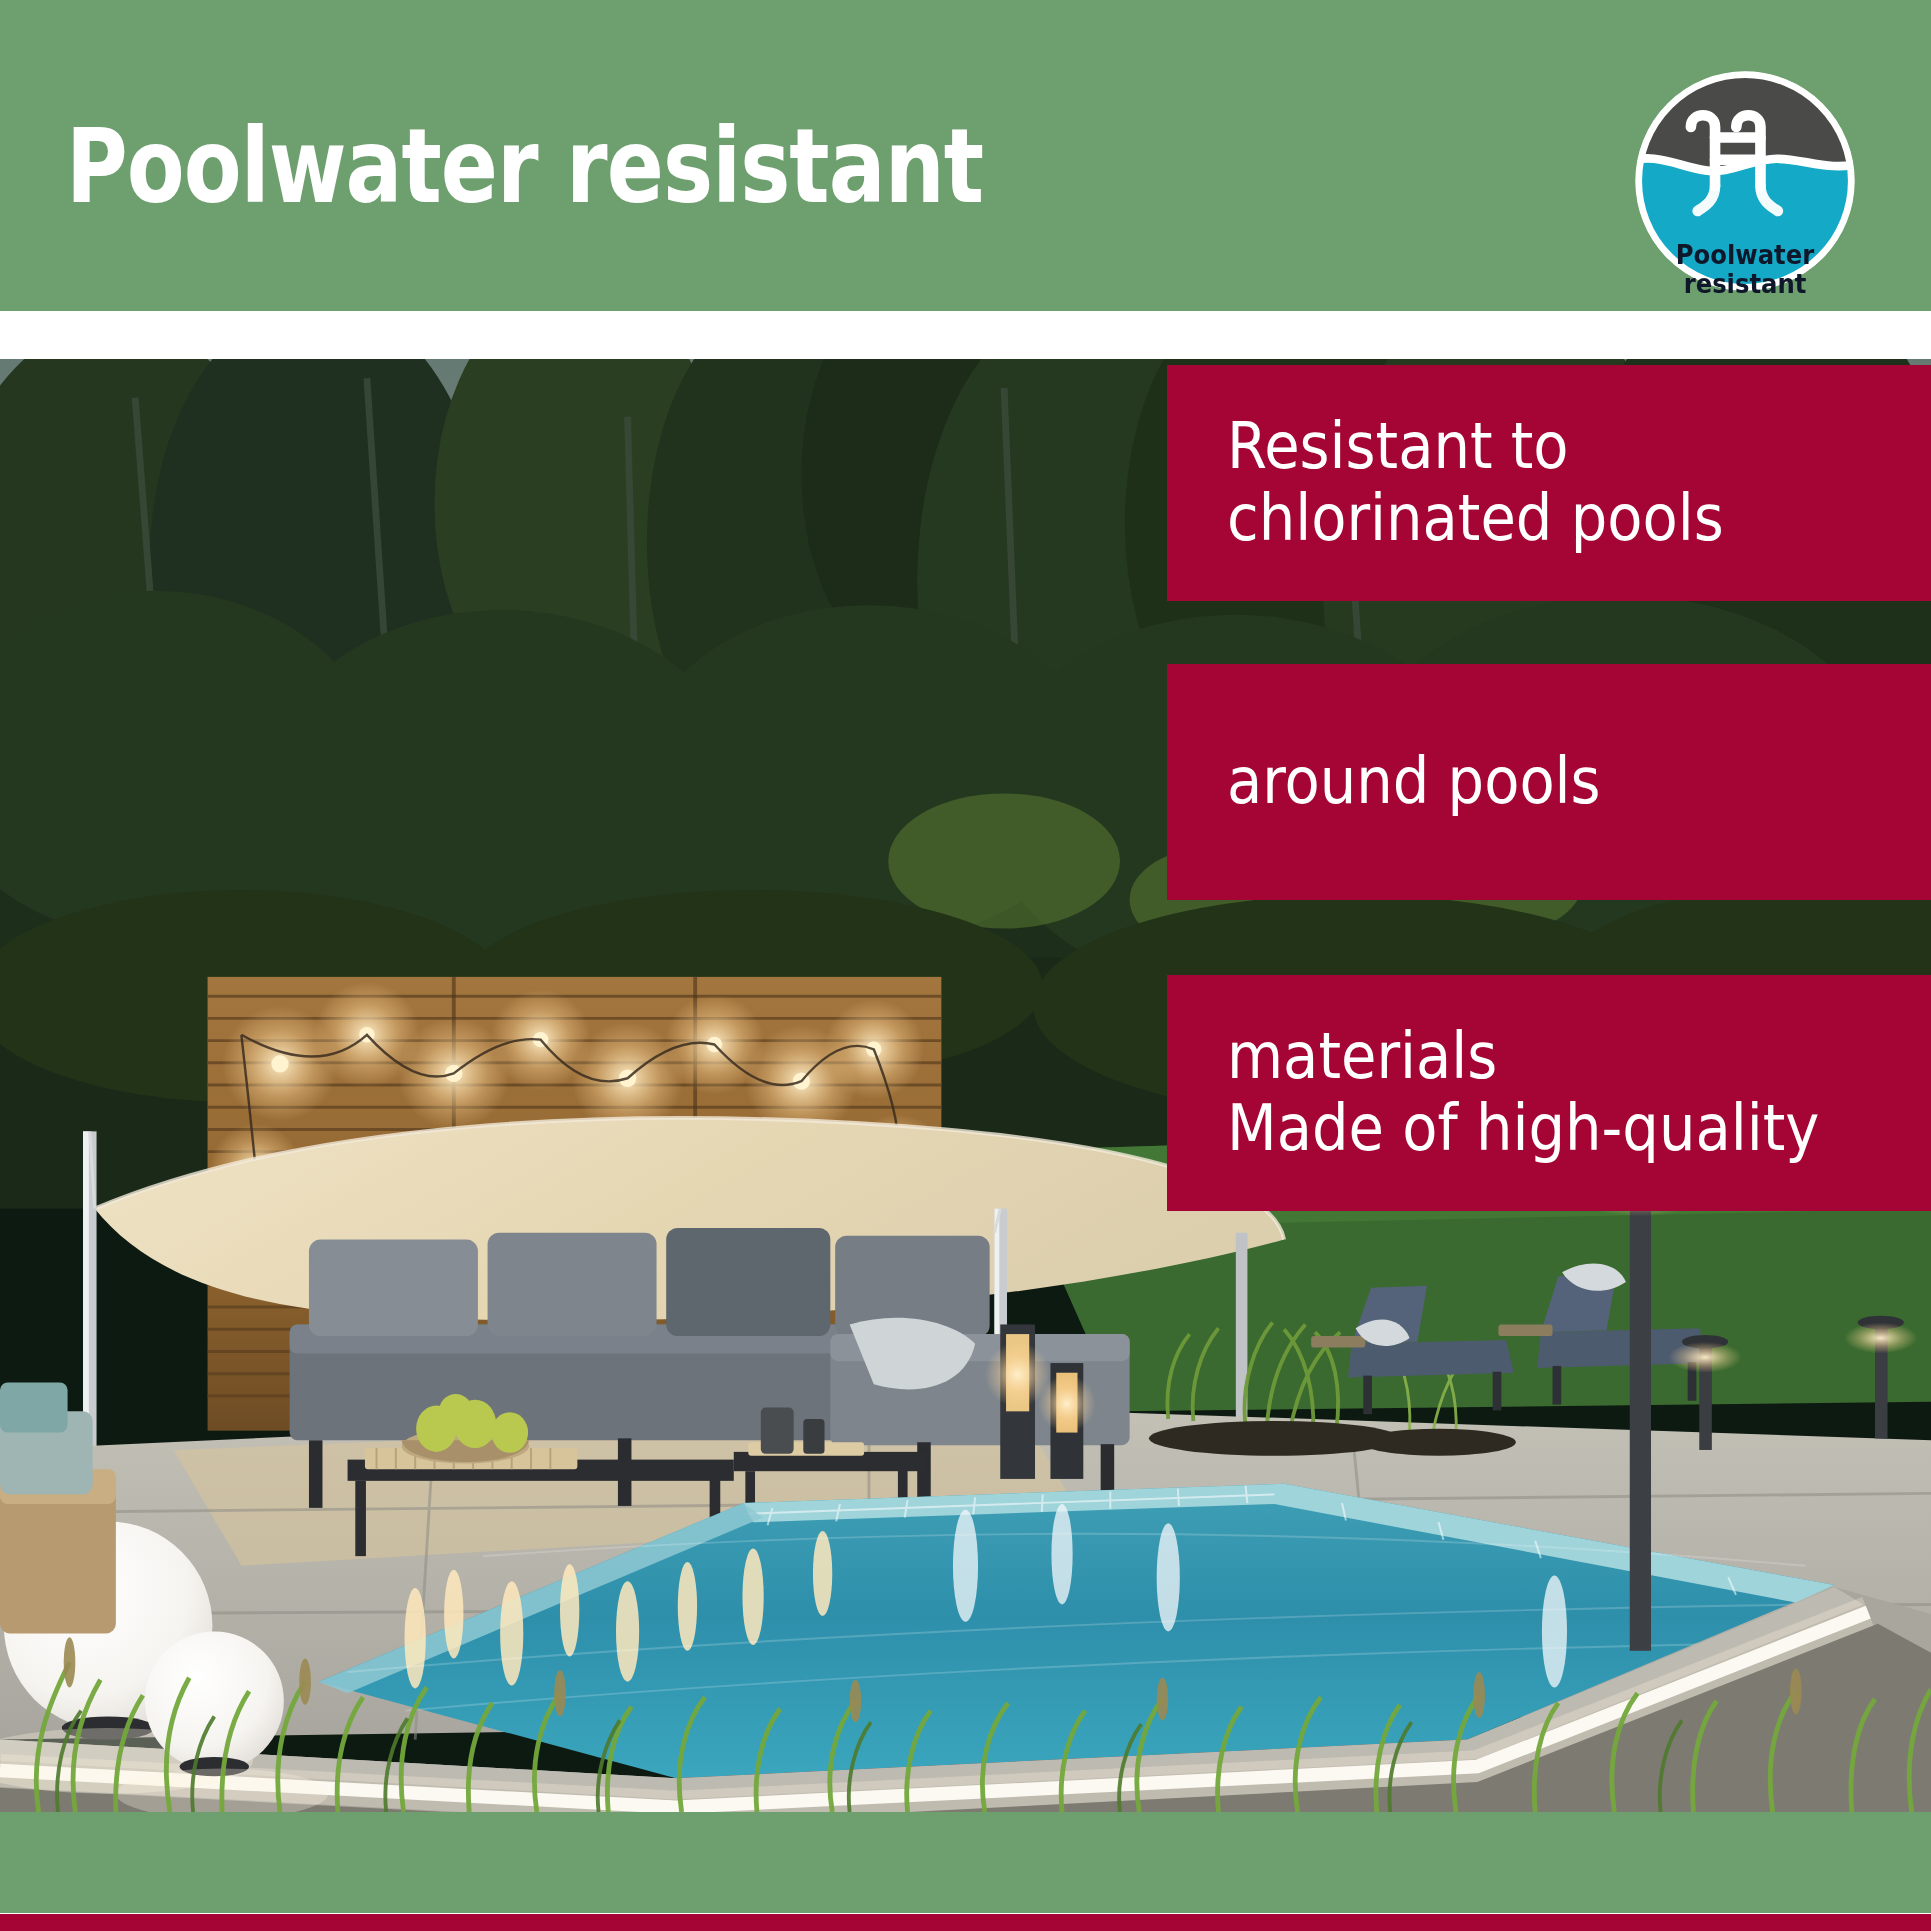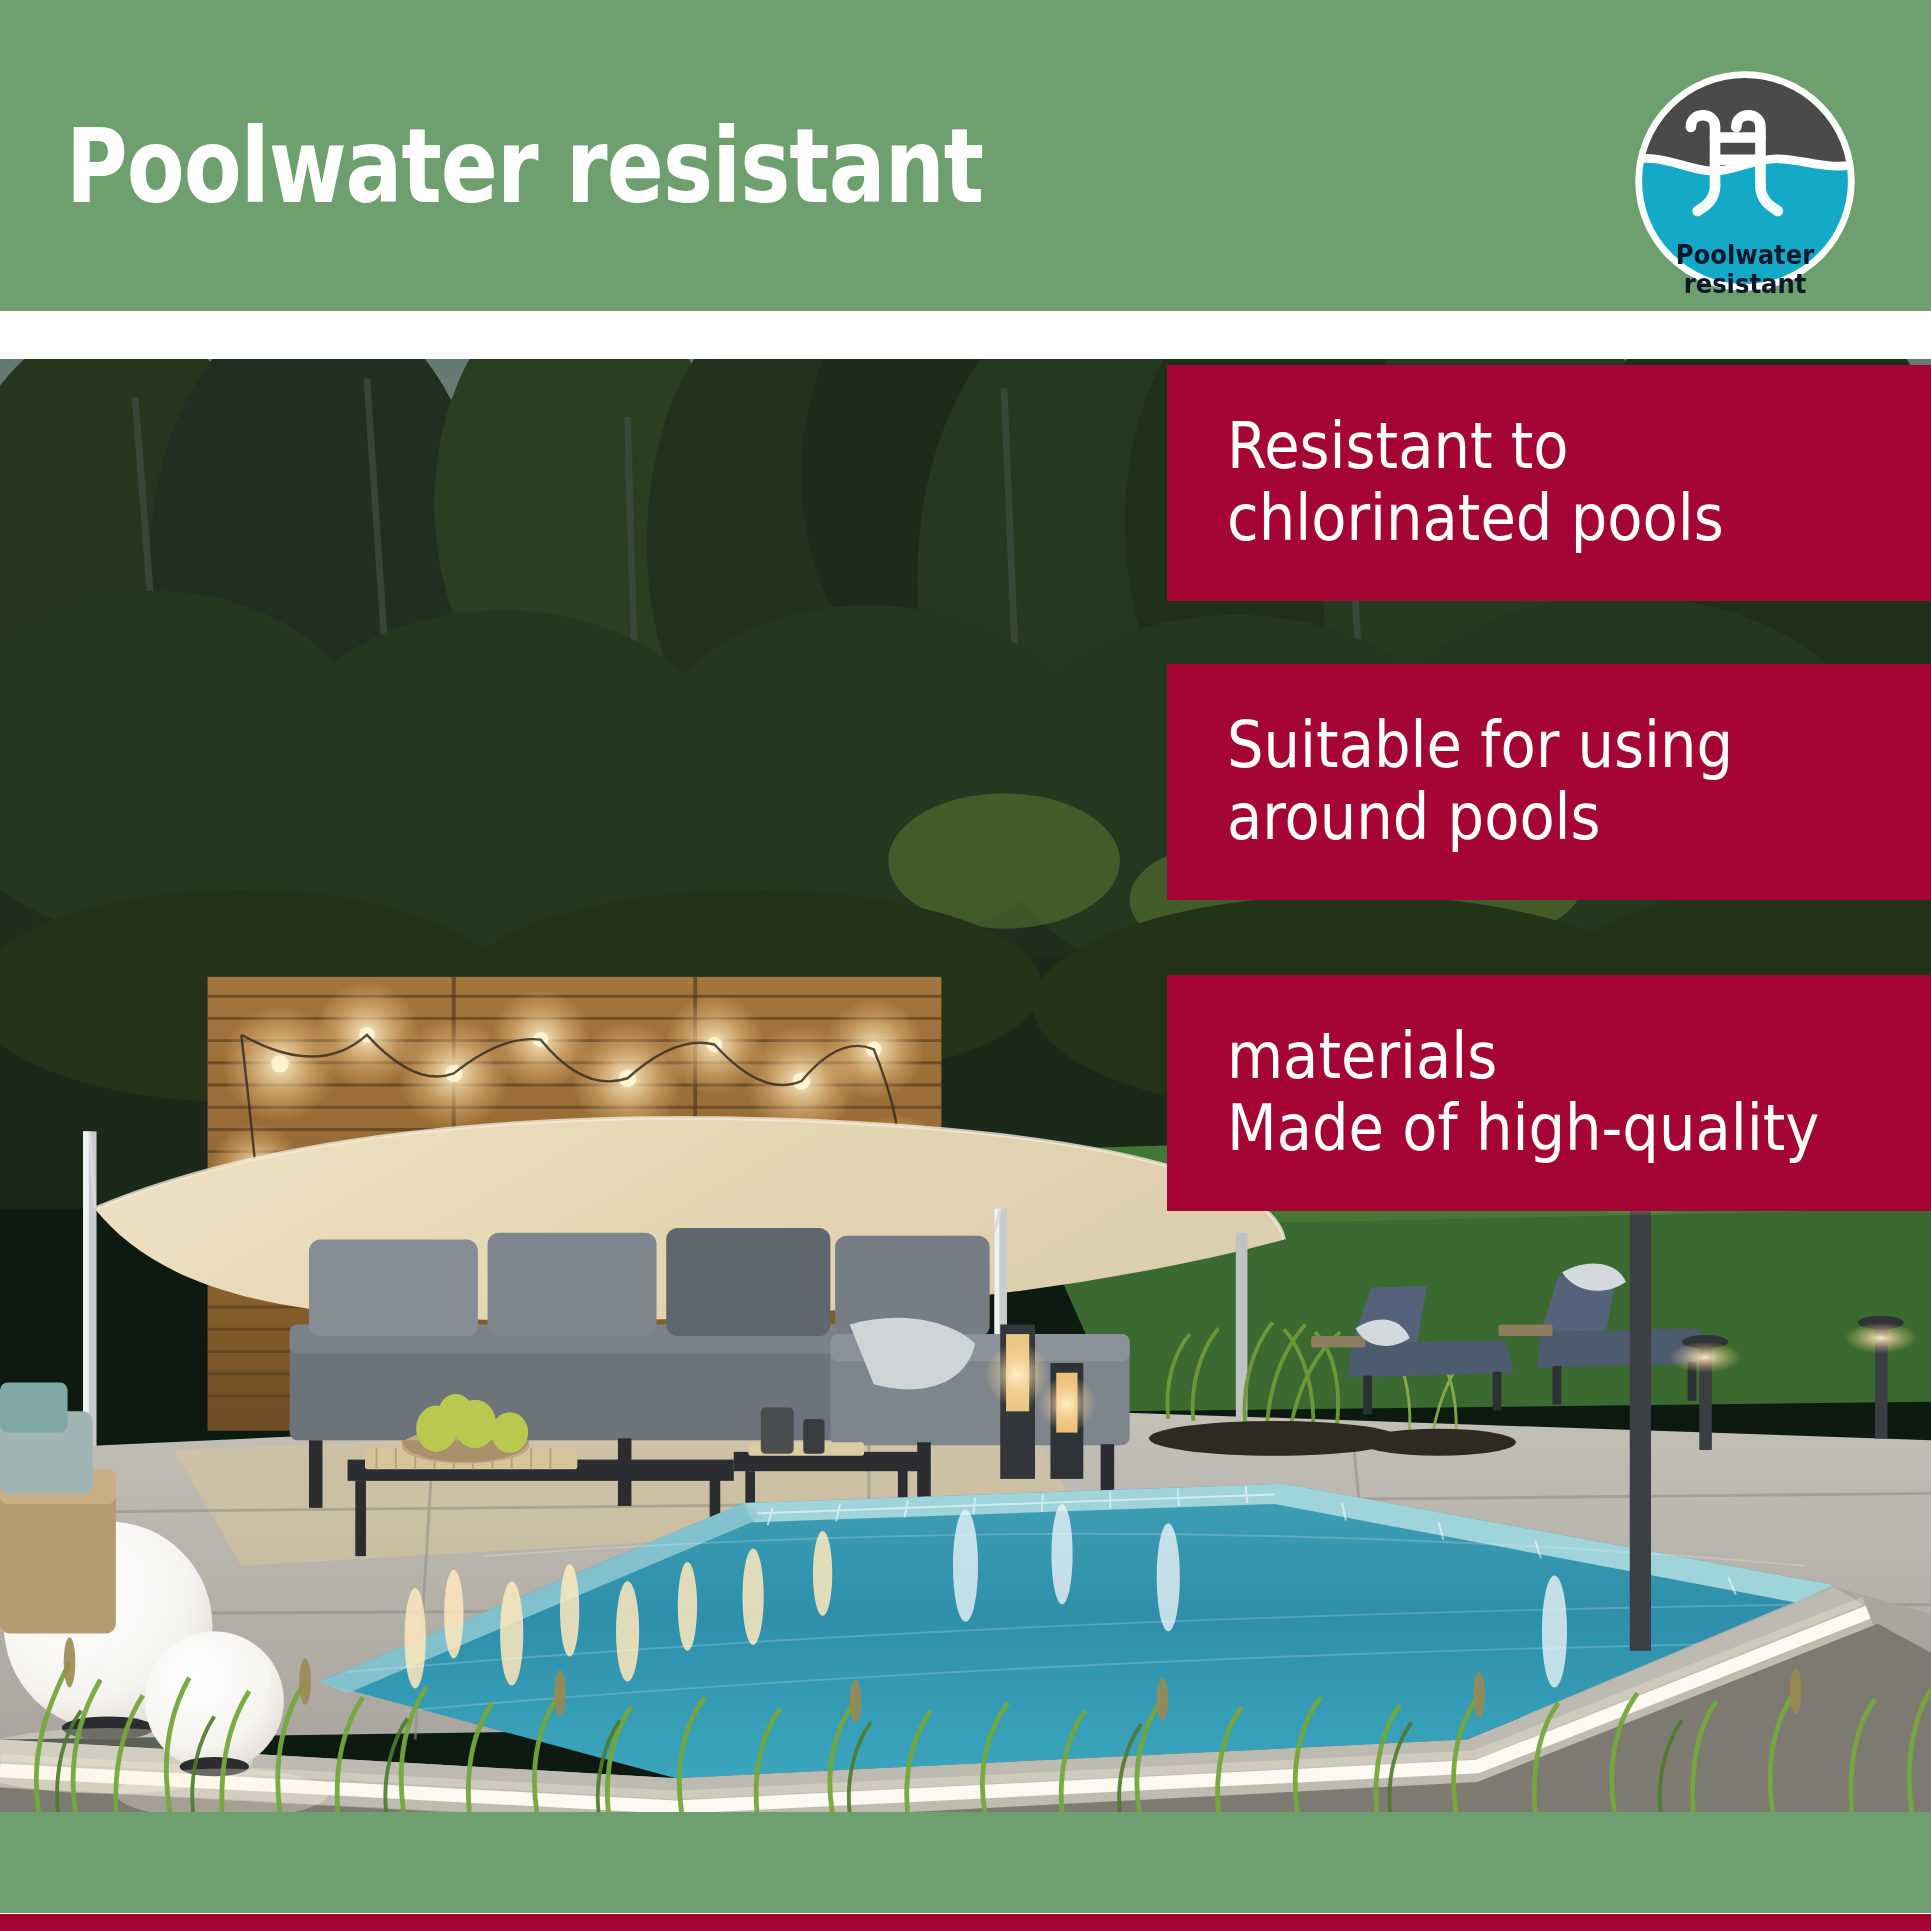--- a/index.html
+++ b/index.html
@@ -531,21 +531,20 @@
 
   <div class="feature f1">
     <div class="feature-text">
       <div>Resistant to</div>
       <div>chlorinated pools</div>
     </div>
   </div>
 
   <div class="feature f2">
     <div class="feature-text">
-      <div>Suitable for using</div>
       <div>around pools</div>
     </div>
   </div>
 
   <div class="feature f3">
     <div class="feature-text">
       <div>materials</div>
       <div>Made of high-quality</div>
     </div>
   </div>

